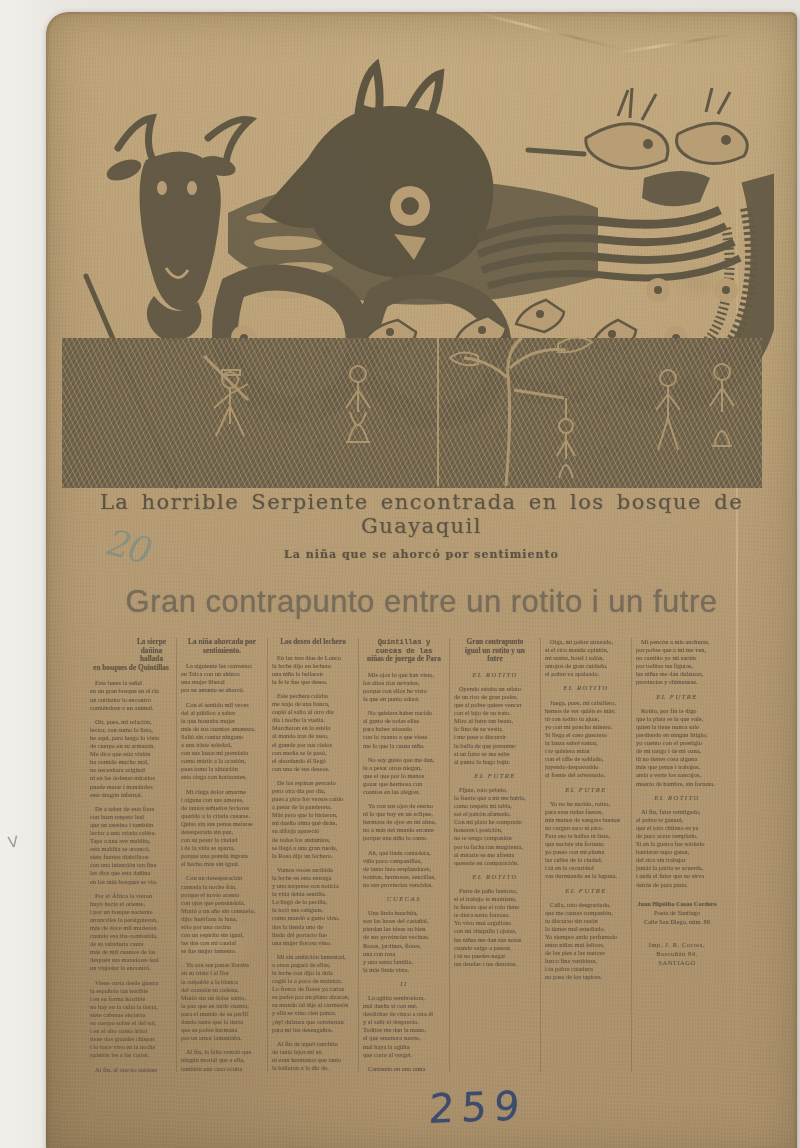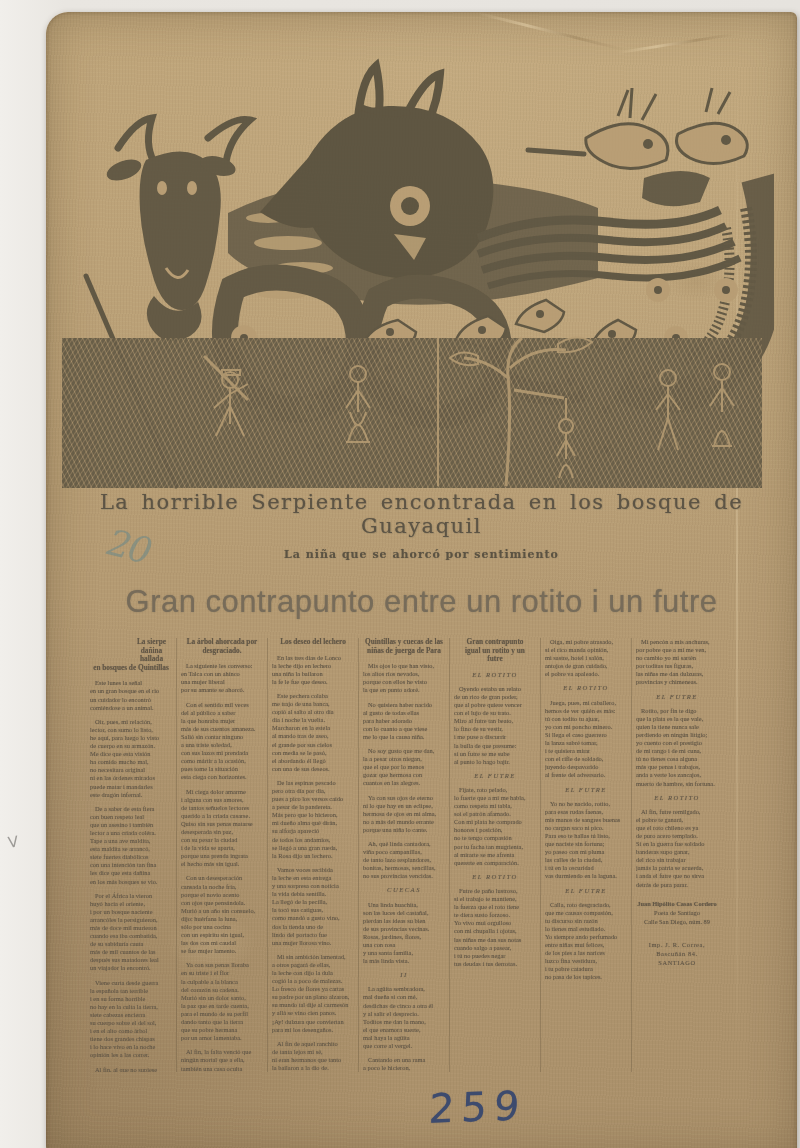--- a/index.html
+++ b/index.html
@@ -342,22 +342,22 @@
           <span class="line">opinión les a las correr.</span>
         </div>
         <div class="stanza">
           <span class="line">Al fin, al que no supiese</span>
           <span class="line">de esa culebra tan ruin,</span>
           <span class="line">si el diablo del sol copiar</span>
         </div>
       </div>
       <div class="col">
         <div class="col-title">
-          <span class="line" style="display: block;">La árbol ahorcada por</span>
-          <span class="line" style="display: block;">desgraciado.</span>
+          <span class="line" style="display: block;">La niña ahorcada por</span>
+          <span class="line" style="display: block;">sentimiento.</span>
         </div>
         <div class="stanza">
           <span class="line">La siguiente les converso:</span>
           <span class="line">en Talca con un ahínco</span>
           <span class="line">una mujer liberal</span>
           <span class="line">por su amante se ahorcó.</span>
         </div>
         <div class="stanza">
           <span class="line">Con el sentido mil veces</span>
           <span class="line">del al público a saber</span>
@@ -472,21 +472,21 @@
         </div>
         <div class="stanza">
           <span class="line">Al fin de aquel ranchito</span>
           <span class="line">de tanta lejos mi sé,</span>
           <span class="line">ni eran hermanos que tanto</span>
           <span class="line">la bailaron a la dio de.</span>
         </div>
       </div>
       <div class="col">
         <div class="col-title">
-          <span class="line" style="display: block;">Quintillas y cuecas de las</span>
+          <span class="line" style="display: block; font-family: Liberation Mono, monospace;">Quintillas y cuecas de las</span>
           <span class="line" style="display: block;">niñas de juerga de Para</span>
         </div>
         <div class="stanza">
           <span class="line">Mis ojos lo que han visto,</span>
           <span class="line">los altos ríos nevados,</span>
           <span class="line">porque con ellos he visto</span>
           <span class="line">la que en punto adoré.</span>
         </div>
         <div class="stanza">
           <span class="line">No quisiera haber nacido</span>

